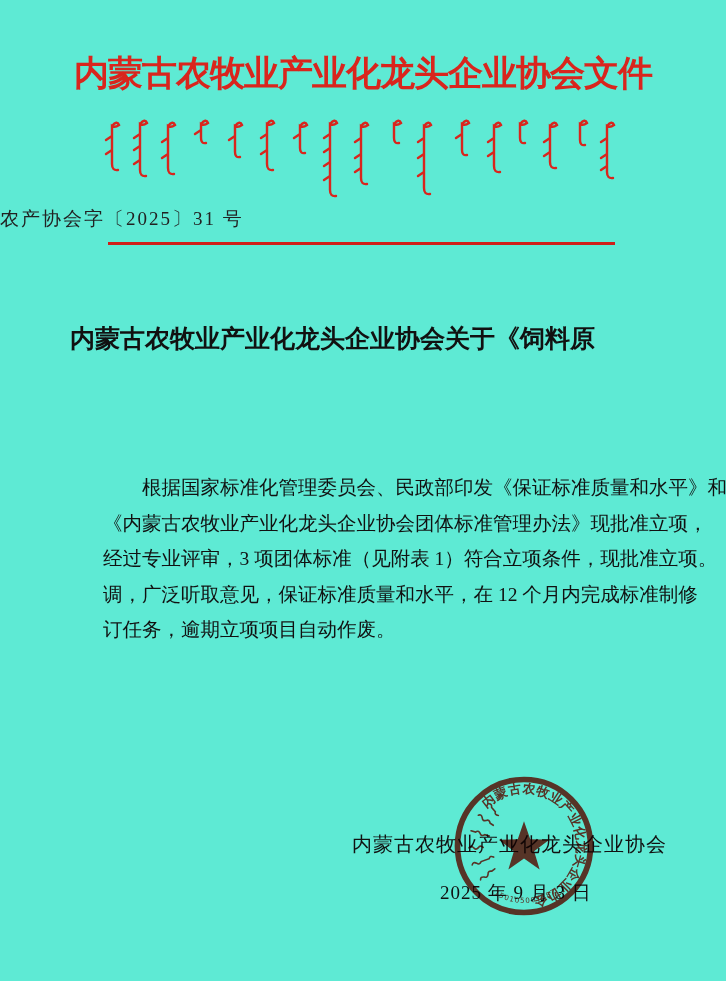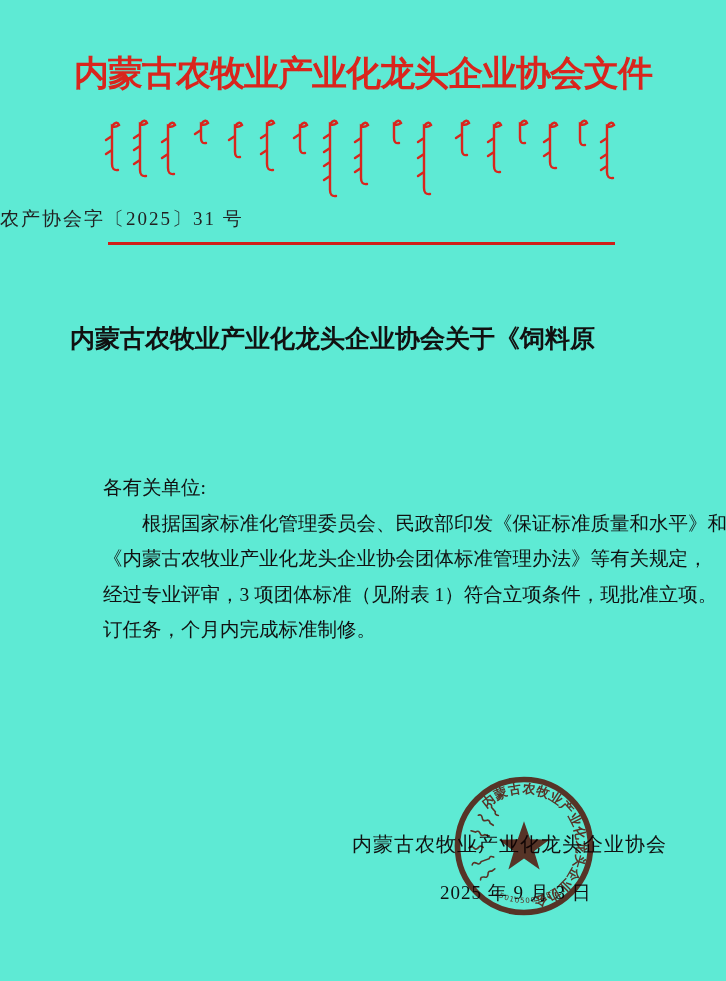--- a/index.html
+++ b/index.html
@@ -86,25 +86,25 @@
 
   <div class="doc-number">农产协会字〔2025〕31 号</div>
 
   <div class="red-rule"></div>
 
   <div class="notice-title">
     <div>内蒙古农牧业产业化龙头企业协会关于《饲料原</div>
   </div>
 
   <div class="body-text">
-    <div class="body-line">各有关单位:</div>
     <div class="body-line">　　根据国家标准化管理委员会、民政部印发《保证标准质量和水平》和</div>
-    <div class="body-line">《内蒙古农牧业产业化龙头企业协会团体标准管理办法》等有关规定，</div>
+    <div class="body-line">《内蒙古农牧业产业化龙头企业协会团体标准管理办法》现批准立项，</div>
     <div class="body-line">经过专业评审，3 项团体标准（见附表 1）符合立项条件，现批准立项。</div>
-    <div class="body-line">订任务，个月内完成标准制修。</div>
+    <div class="body-line">调，广泛听取意见，保证标准质量和水平，在 12 个月内完成标准制修</div>
+    <div class="body-line">订任务，逾期立项项目自动作废。</div>
   </div>
 
   <div class="signature">内蒙古农牧业产业化龙头企业协会</div>
 
   <div class="date">2025 年 9 月 3 日</div>
 
   <div class="seal-wrap">
     <svg width="152" height="152" viewBox="0 0 160 160">
       <defs>
         <path id="sealTopArc" d="M40.4 40.4 A56 56 0 1 1 40.3 40.5"></path>

